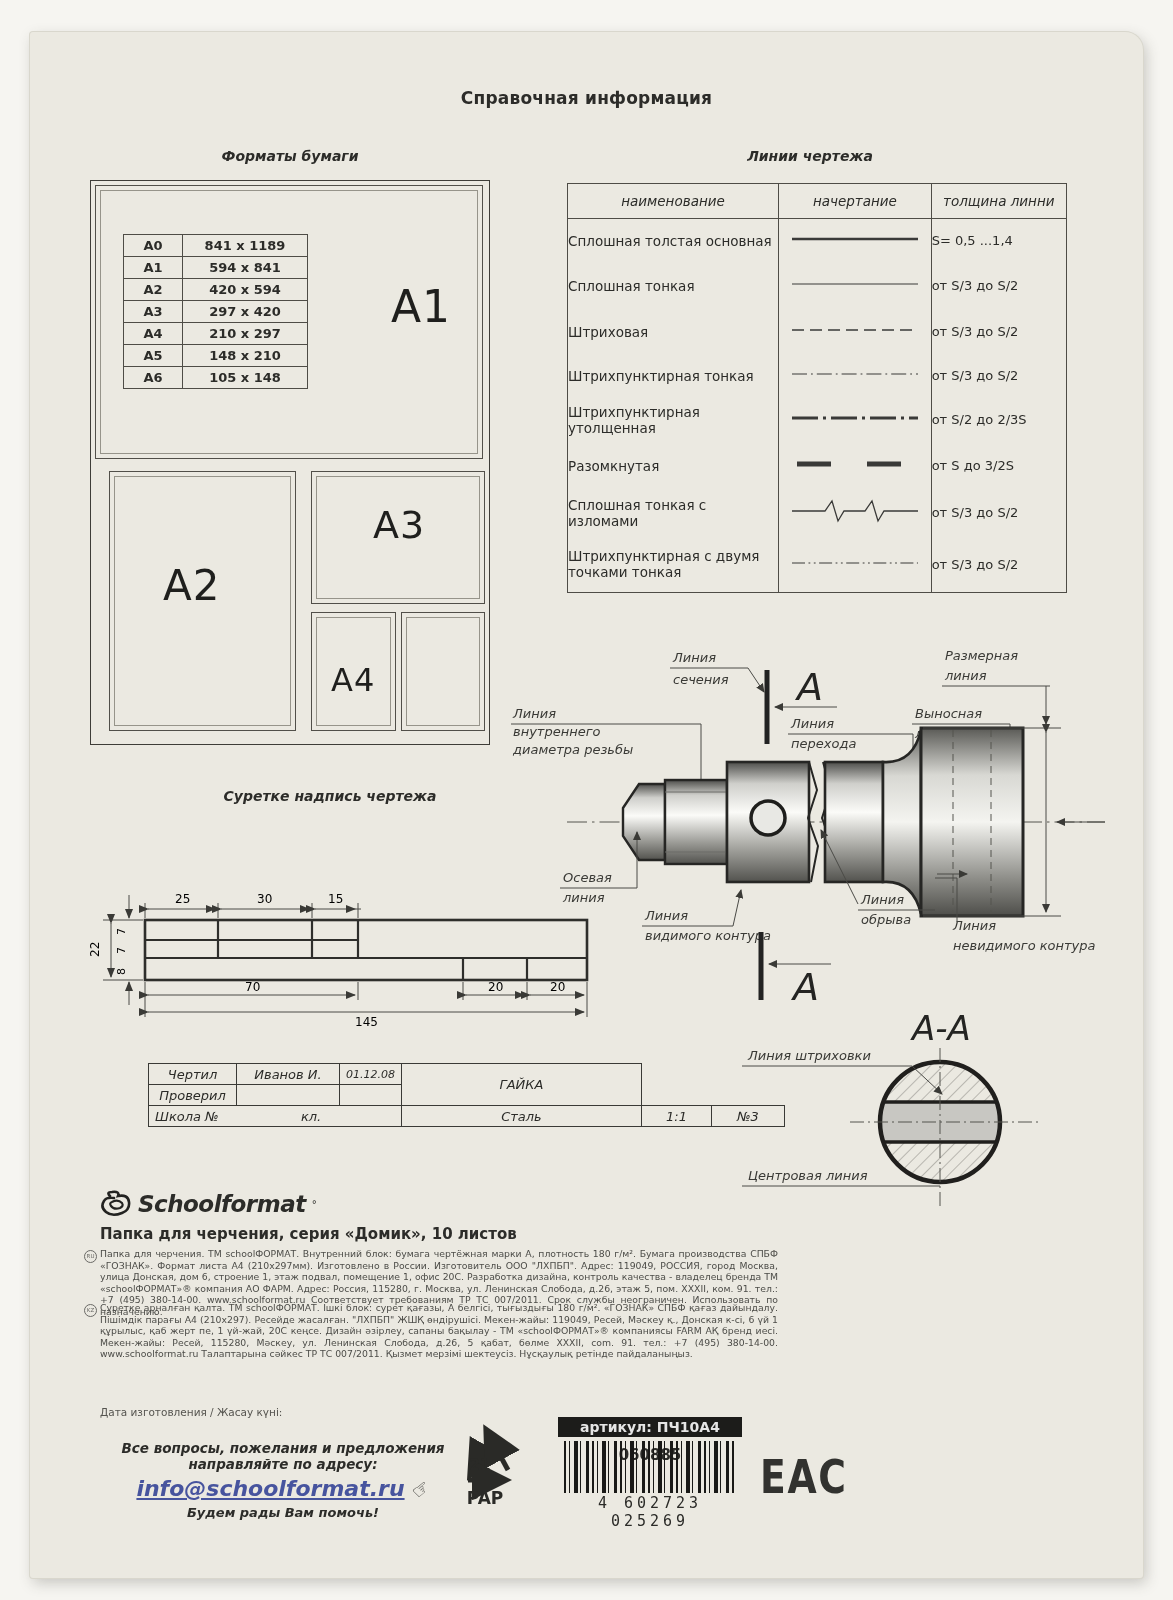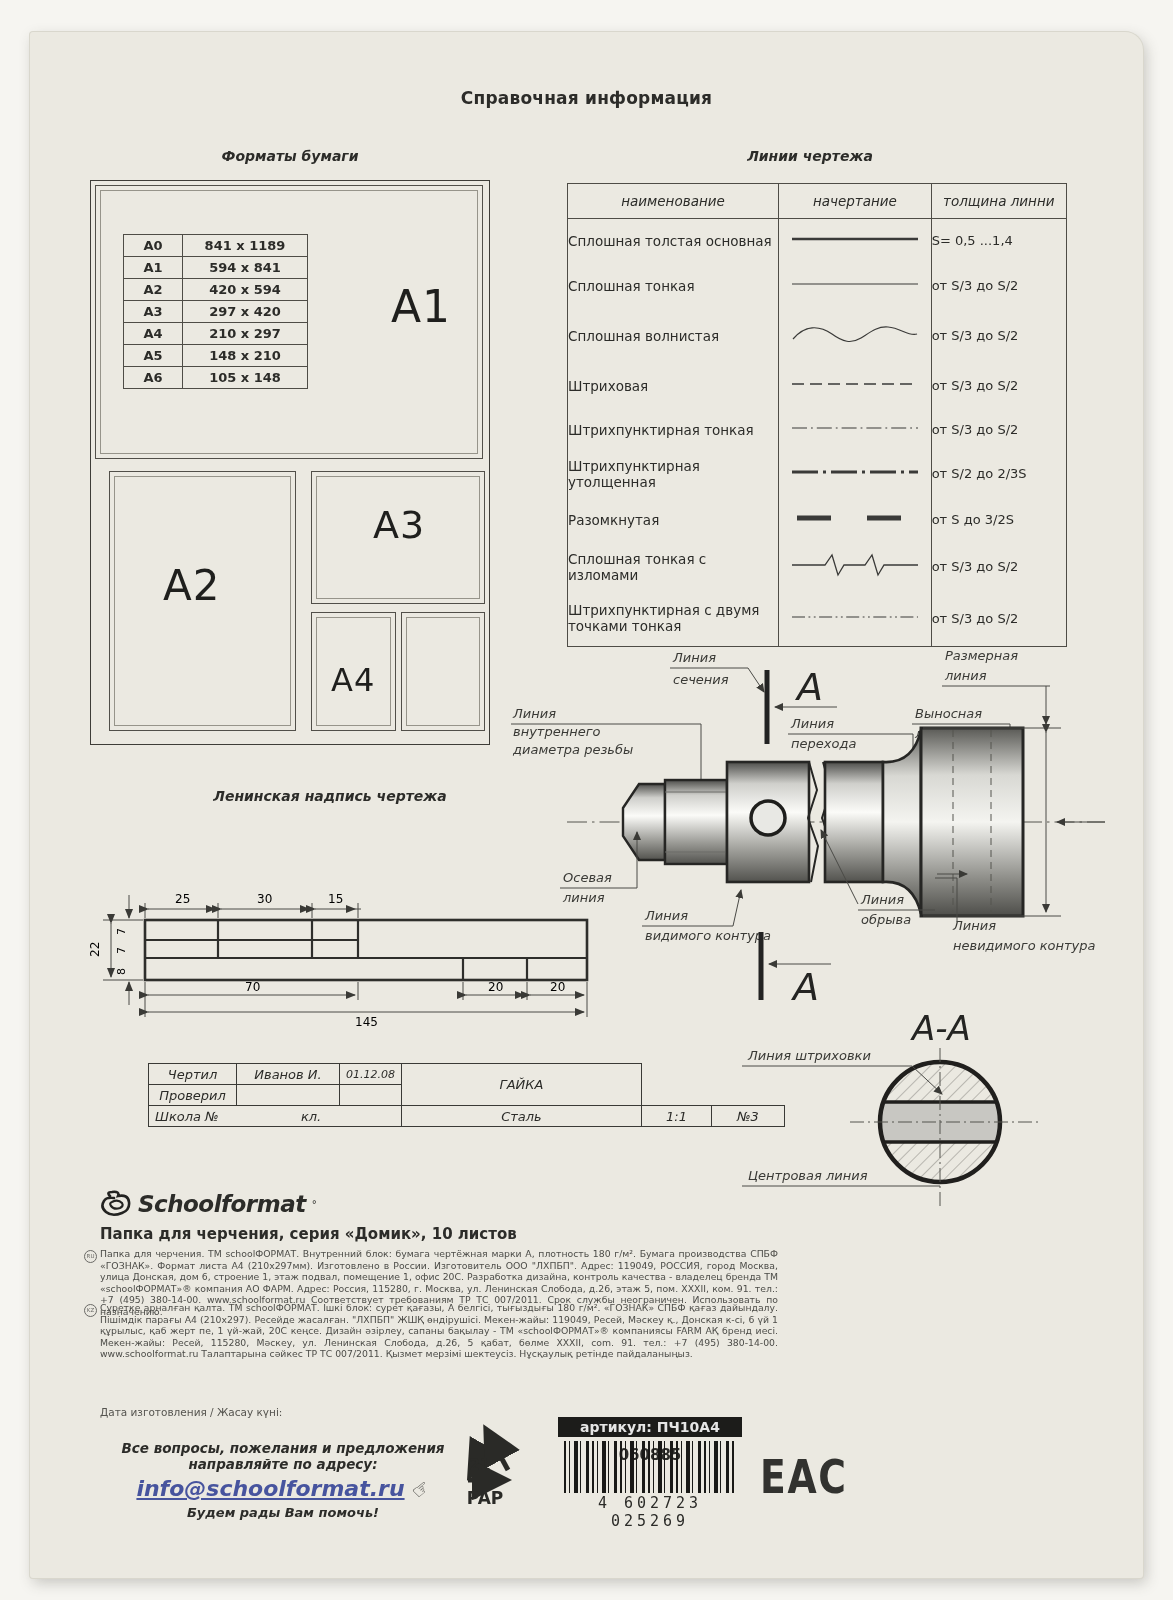--- a/index.html
+++ b/index.html
@@ -188,27 +188,20 @@
             <td class="lname">Сплошная толстая основная</td>
             <td class="lsample"><svg width="132" height="14" viewBox="0 0 132 14">
                 <line x1="3" y1="7" x2="129" y2="7" stroke="#3a3a38" stroke-width="2.6"></line>
               </svg></td>
             <td class="lthick">S= 0,5 ...1,4</td>
           </tr>
           <tr style="height: 46px;">
             <td class="lname">Сплошная тонкая</td>
             <td class="lsample"><svg width="132" height="14" viewBox="0 0 132 14">
                 <line x1="3" y1="7" x2="129" y2="7" stroke="#3a3a38" stroke-width="1.1"></line>
-              </svg></td>
-            <td class="lthick">от S/3 до S/2</td>
-          </tr>
-          <tr style="height: 54px;">
-            <td class="lname">Сплошная волнистая</td>
-            <td class="lsample"><svg width="132" height="26" viewBox="0 0 132 26">
-                <path d="M4 18 C 16 4 30 4 43 13 C 54 21 62 23 72 17 C 80 12 88 5 99 6 C 112 7 120 16 128 13" fill="none" stroke="#3a3a38" stroke-width="1.2"></path>
               </svg></td>
             <td class="lthick">от S/3 до S/2</td>
           </tr>
           <tr style="height: 46px;">
             <td class="lname">Штриховая</td>
             <td class="lsample"><svg width="132" height="14" viewBox="0 0 132 14">
                 <line x1="3" y1="7" x2="129" y2="7" stroke="#3a3a38" stroke-width="1.5" stroke-dasharray="12 6"></line>
               </svg></td>
             <td class="lthick">от S/3 до S/2</td>
           </tr>
@@ -347,21 +340,21 @@
 
     <text class="lbl" x="448" y="298">Линия</text>
     <text class="lbl" x="448" y="318">невидимого контура</text>
     <path d="M452 290 V 246 H 430" class="thin"></path>
 
     <line x1="256" y1="300" x2="256" y2="368" stroke="#222" stroke-width="5"></line>
     <line x1="326" y1="332" x2="264" y2="332" class="thin" marker-end="url(#ar)"></line>
     <text class="mark-a" x="288" y="368">A</text>
   </svg>
 
-  <div class="sec-heading" style="left:110px;top:756px;width:380px;">Ленинская надпись чертежа</div>
+  <div class="sec-heading" style="left:110px;top:756px;width:380px;">Суретке надпись чертежа</div>
 
   <svg class="svgabs" style="left:55px;top:833px;" width="520" height="165" viewBox="0 0 520 165">
     <defs>
       <marker id="ar2" markerWidth="10" markerHeight="8" refX="9" refY="4" orient="auto">
         <path d="M0 0 L10 4 L0 8 z" fill="#3a3a36"></path>
       </marker>
     </defs>
 
     <rect x="60" y="55" width="442" height="60" fill="none" stroke="#2e2e2b" stroke-width="2.6"></rect>
     <line x1="60" y1="75" x2="273" y2="75" stroke="#2e2e2b" stroke-width="2.2"></line>

